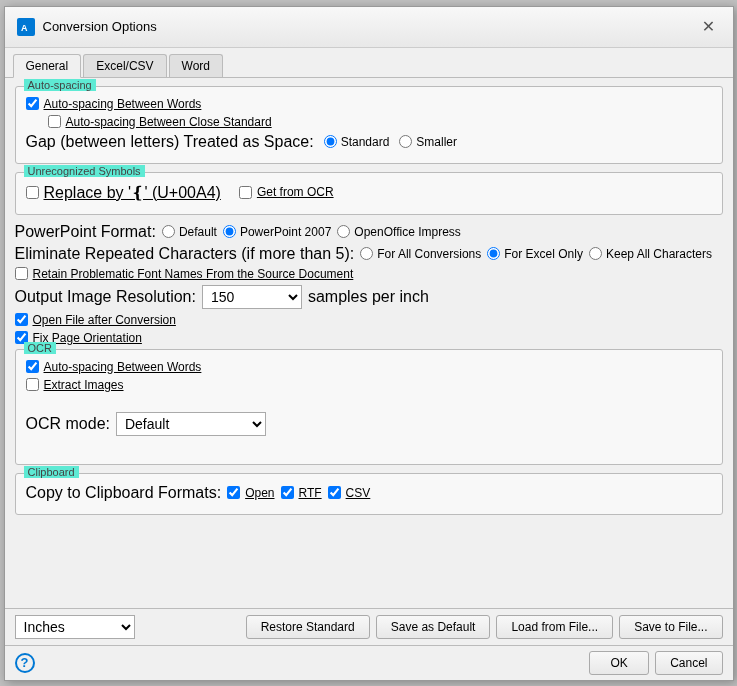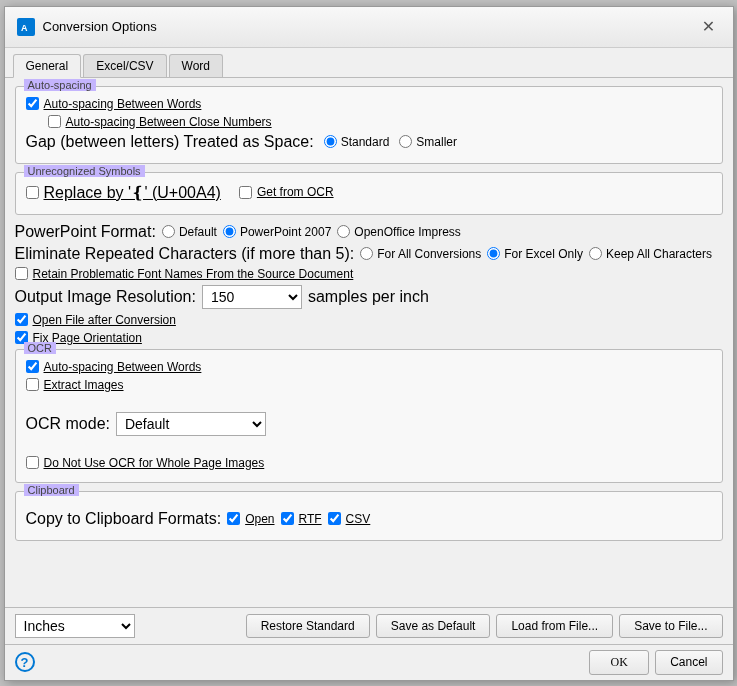--- a/index.html
+++ b/index.html
@@ -100,21 +100,21 @@
       border-radius: 3px;
       margin-bottom: 8px;
       padding: 6px 10px 8px;
       position: relative;
       background: #f8f8f8;
     }
     .group-label {
       position: absolute;
       top: -8px;
       left: 8px;
-      background: #c4b5fd;
+      background: #5eead4;
       padding: 0 4px;
       font-size: 11px;
       color: #444;
       text-align: right;
     }
     .row {
       display: flex;
       align-items: center;
       gap: 6px;
       margin: 4px 0;
@@ -174,21 +174,20 @@
       font-size: 12px;
       border: 1px solid #aaa;
       background: linear-gradient(to bottom, #f8f8f8, #e8e8e8);
       cursor: pointer;
       border-radius: 3px;
       color: #000;
       min-width: 80px;
     }
     .btn-ok {
       min-width: 60px;
-      font-family: Liberation Serif, serif;
     }
     .btn-cancel {
       min-width: 60px;
     }
     .footer-bar {
       border-top: 1px solid #bbb;
       padding: 5px 10px;
       display: flex;
       align-items: center;
       justify-content: space-between;
@@ -247,21 +246,21 @@
       <span class="group-label">Auto-spacing</span>
       <div class="row" style="margin-top:4px;">
         <label class="checkbox-label">
           <input type="checkbox" checked="" style="">
           <span>Auto-spacing Between Words</span>
         </label>
       </div>
       <div class="row row-indent">
         <label class="checkbox-label">
           <input type="checkbox" style="">
-          <span>Auto-spacing Between Close Numbers</span>
+          <span>Auto-spacing Between Close Standard</span>
         </label>
       </div>
       <div class="row" style="margin-top:4px; gap:10px;">
         <span class="static-text">Gap (between letters) Treated as Space:</span>
         <label class="radio-label">
           <input type="radio" name="gap" checked="" style="">
           <span>Standard</span>
         </label>
         <label class="radio-label">
           <input type="radio" name="gap" style="">
@@ -364,31 +363,25 @@
         </label>
       </div>
       <div class="row" style="margin:20px 0; align-items:center;">
         <span class="static-text">OCR mode:</span>
         <select class="inline-select" style="min-width:150px;">
           <option selected="">Default</option>
           <option>Auto</option>
           <option>Manual</option>
         </select>
       </div>
-      <div class="row">
-        <label class="checkbox-label">
-          <input type="checkbox" style="">
-          <span>Do Not Use OCR for Whole Page Images</span>
-        </label>
-      </div>
     </div>
 
     <div class="group-box">
       <span class="group-label">Clipboard</span>
-      <div class="row" style="margin-top:12px; flex-wrap:wrap;">
+      <div class="row" style="margin-top:4px; flex-wrap:wrap;">
         <span class="static-text">Copy to Clipboard Formats:</span>
         <label class="checkbox-label">
           <input type="checkbox" checked="" style="">
           <span>Open</span>
         </label>
         <label class="checkbox-label">
           <input type="checkbox" checked="" style="">
           <span>RTF</span>
         </label>
         <label class="checkbox-label">

